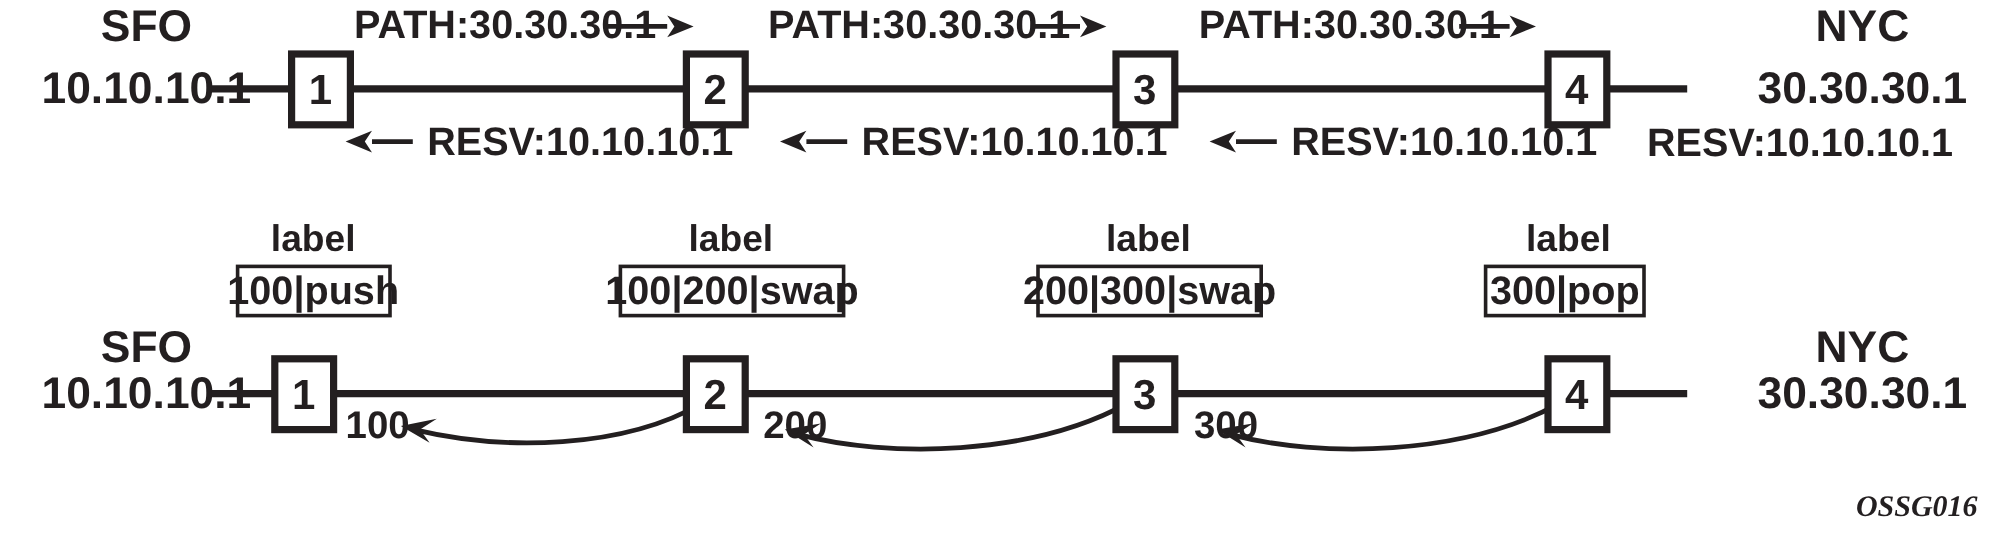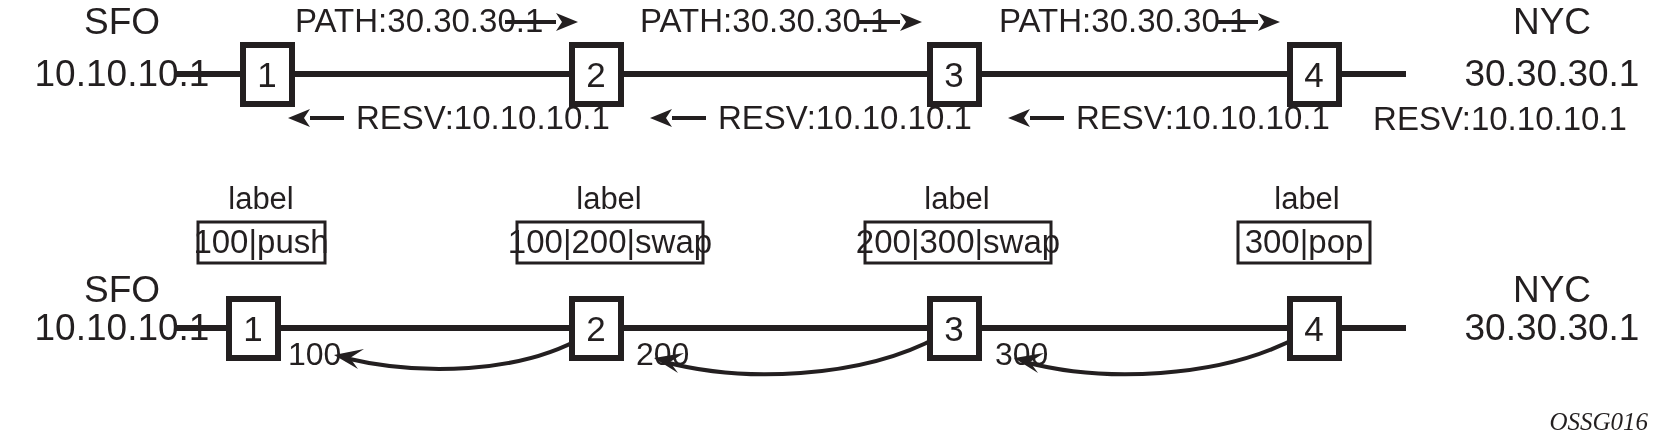--- a/index.html
+++ b/index.html
@@ -11,20 +11,21 @@
     width: 1660px;
     height: 444px;
     font-family: "Liberation Sans", sans-serif;
     color: #231f20;
     overflow: hidden;
   }
   #diagram-root {
     position: relative;
     width: 1660px;
     height: 344px;
+    font-weight: bold;
   }
   svg.figure {
     display: block;
     width: 1660px;
     height: 444px;
   }
   text {
     font-family: "Liberation Sans", sans-serif;
     fill: #231f20;
   }

